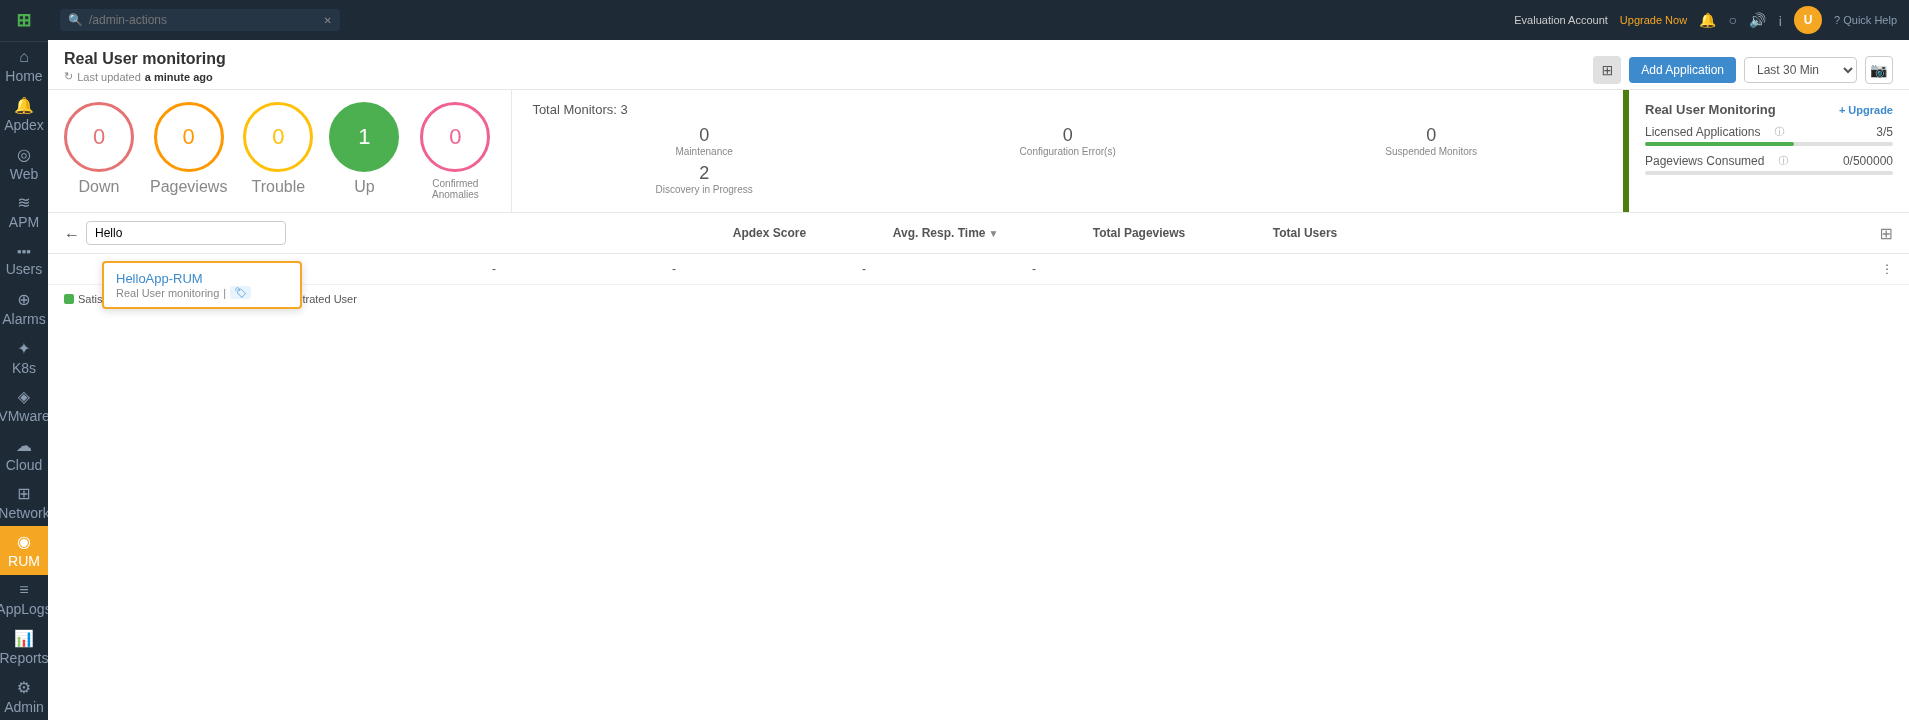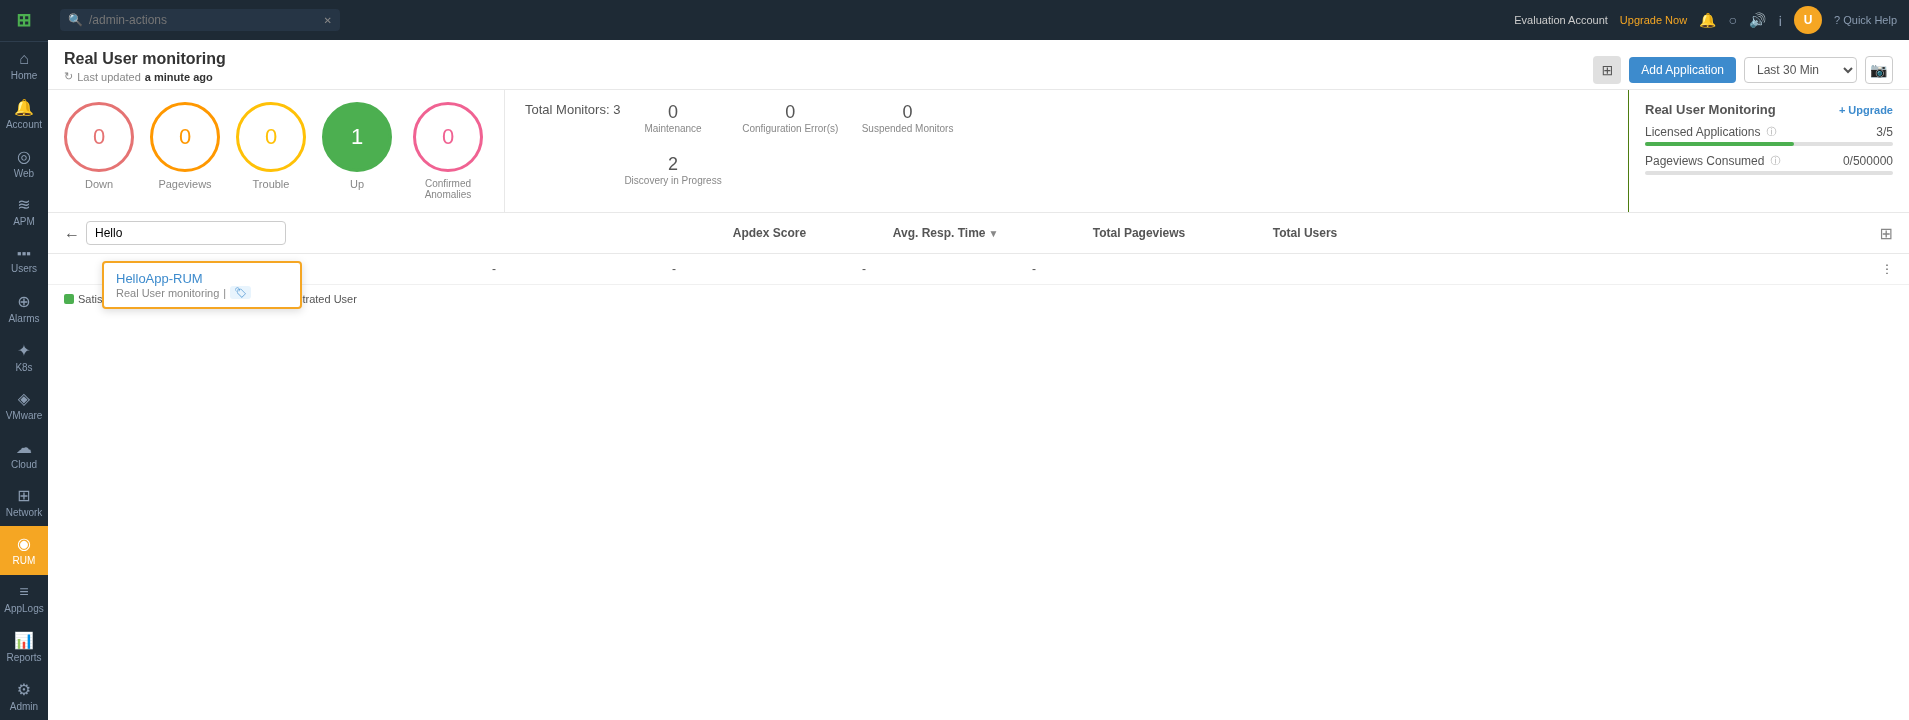--- a/index.html
+++ b/index.html
@@ -39,21 +39,21 @@
       align-items: center;
       justify-content: center;
       cursor: pointer;
       color: #8a9bb0;
       font-size: 9px;
       gap: 3px;
       position: relative;
     }
     .sidebar-item.active { background: #f5a623; color: #fff; }
     .sidebar-item .icon { font-size: 16px; }
-    .sidebar-item .label { font-size: 10px; text-align: right; line-height: 1; }
+    .sidebar-item .label { font-size: 14px; text-align: right; line-height: 1; }
     .sidebar-item.rum-active { background: #f5a623; }
 
     
     .main {
       flex: 1;
       display: flex;
       flex-direction: column;
       overflow: hidden;
     }
 
@@ -195,28 +195,28 @@
       display: flex; align-items: center; justify-content: center;
       font-size: 22px;
       font-weight: 300;
       color: #888;
     }
     .circle-down { border: 3px solid #e57373; color: #e57373; }
     .circle-critical { border: 3px solid #ff9800; color: #ff9800; }
     .circle-trouble { border: 3px solid #ffc107; color: #ffc107; }
     .circle-up { border: 3px solid #4caf50; background: #4caf50; color: #fff; }
     .circle-anomaly { border: 3px solid #f06292; color: #f06292; }
-    .card-label { font-size: 11px; color: #888; }
+    .card-label { font-size: 16px; color: #888; }
 
     .monitors-section {
       padding: 12px 20px;
       display: flex;
-      flex-direction: row;
+      flex-direction: column;
       gap: 4px;
-      border-right: 1px solid #4d7c0f;
+      border-right: 6px solid #4d7c0f;
       flex: 1;
     }
     .monitors-title { font-size: 13px; color: #555; margin-bottom: 4px; }
     .monitors-grid {
       display: grid;
       grid-template-columns: repeat(3, 1fr);
       gap: 6px 20px;
     }
     .monitor-item {
       display: flex;
@@ -226,21 +226,21 @@
     .monitor-value { font-size: 18px; color: #555; font-weight: 300; }
     .monitor-label { font-size: 10px; color: #888; text-align: center; }
 
     .rum-info-section {
       padding: 12px 16px;
       min-width: 280px;
     }
     .rum-title { font-size: 13px; color: #555; font-weight: 600; display: flex; justify-content: space-between; align-items: center; }
     .upgrade-small { color: #3d8bcd; font-size: 11px; cursor: pointer; }
     .rum-row { display: flex; justify-content: space-between; align-items: center; margin-top: 8px; font-size: 12px; }
-    .rum-label { color: #555; display: flex; align-items: center; gap: 6px; text-align: center; }
+    .rum-label { color: #555; display: flex; align-items: center; gap: 14px; text-align: center; }
     .rum-value { color: #555; }
     .info-icon { color: #aaa; font-size: 10px; cursor: pointer; }
     .progress-bar-bg { background: #e0e0e0; height: 4px; border-radius: 2px; margin-top: 3px; width: 100%; }
     .progress-bar-fill { background: #4caf50; height: 4px; border-radius: 2px; }
 
     
     .table-area {
       flex: 1;
       padding: 0;
     }
@@ -365,21 +365,21 @@
 <div class="sidebar">
   <div class="sidebar-logo">
     <span class="logo-icon">⊞</span>
   </div>
   <div class="sidebar-item">
     <span class="icon">⌂</span>
     <span class="label">Home</span>
   </div>
   <div class="sidebar-item">
     <span class="icon">🔔</span>
-    <span class="label">Account</span>
+    <span class="label">Apdex</span>
   </div>
   <div class="sidebar-item">
     <span class="icon">◎</span>
     <span class="label">Web</span>
   </div>
   <div class="sidebar-item">
     <span class="icon">≋</span>
     <span class="label">APM</span>
   </div>
   <div class="sidebar-item">

